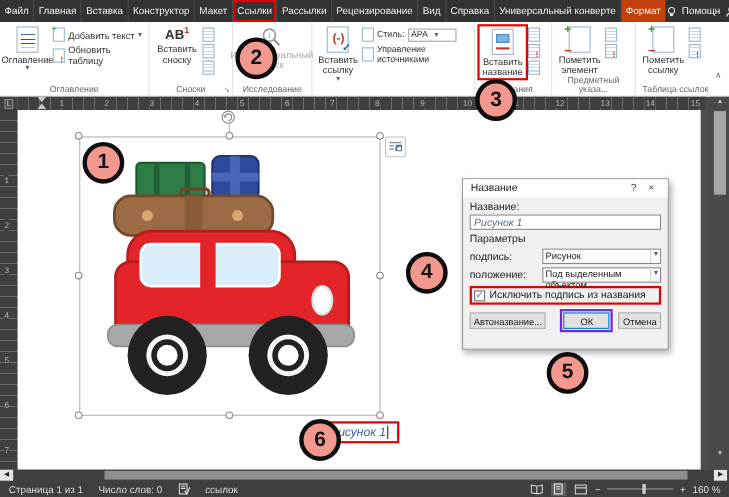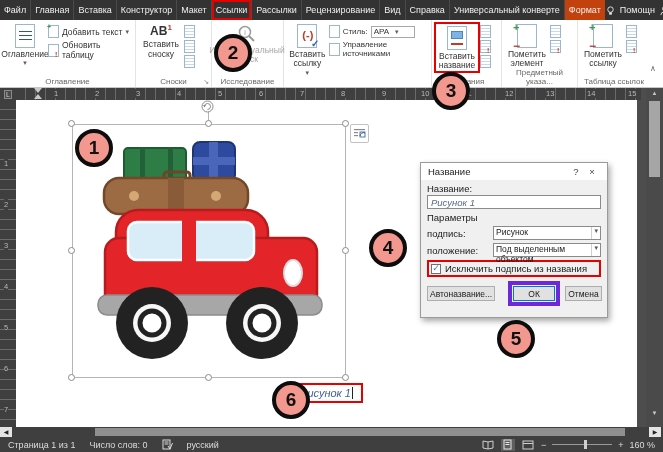--- a/index.html
+++ b/index.html
@@ -87,21 +87,21 @@
   .combo { flex:1; height:14px; background:#fff; border:1px solid #8a8a8a; display:flex; padding:0 2px; }
   .combo .val { flex:1; font-size:8.5px; }
   .combo .ca { color:#555; font-size:7px; border-left:1px solid #d0d0d0; padding-left:2px; }
   .chk-row { display:flex; align-items:center; gap:4px; border:2px solid #e60000; padding:1px 2px; margin:3px 0 4px 0; }
   .chkbox { width:10px; height:10px; background:#fff; border:1px solid #707070; display:flex; align-items:center; justify-content:center;
             color:#2d7dd2; font-size:9px; line-height:9px; }
   .btn { background:#e1e1e1; border:1px solid #adadad; height:15px; display:flex; align-items:center; justify-content:center; font-size:8.5px; padding:0 2px; }
   .btnrow { display:flex; gap:4px; margin:3px 0; }
   .btnrow .btn { flex:1; }
   .btnrow2 { display:flex; align-items:center; margin-top:4px; gap:5px; }
-  .ok-wrap { border:4px solid #6d28d9; padding:1px; }
+  .ok-wrap { border:2px solid #6d28d9; padding:1px; }
   .btn.default { border:1px solid #0078d7; }
 
   
   .vscroll { position:absolute; right:0px; top:88px; width:17px; height:339px; background:#4a4a4a; z-index:4; }
   .vscroll .arr { position:absolute; left:2px; width:13px; height:11px; color:#c9c9c9; font-size:6px; text-align:center; line-height:11px; }
   .vscroll .thumb { position:absolute; left:3px; top:13px; width:11px; height:76px; background:#a6a6a6; }
   .hscroll { position:absolute; left:0; top:427px; width:663px; height:10px; background:#3f3f3f; z-index:3; }
   .hscroll .arrbox { position:absolute; top:0px; width:12px; height:10px; background:#e4e4e4; color:#222; font-size:6px; text-align:center; line-height:10px; }
   .hscroll .thumb { position:absolute; left:95px; top:1px; width:530px; height:8px; background:#8f8f8f; }
   .statusbar { position:absolute; left:0; top:437px; width:663px; height:15px; background:#3f3f3f; color:#dcdcdc;
@@ -435,21 +435,21 @@
 
 <div class="statusbar">
   <span>Страница 1 из 1</span>
   <span>Число слов: 0</span>
   <svg width="11" height="11" viewBox="0 0 11 11">
     <rect x="1" y="1" width="7" height="9" fill="none" stroke="#dcdcdc"></rect>
     <line x1="2.5" y1="3" x2="6.5" y2="3" stroke="#dcdcdc"></line>
       <line x1="2.5" y1="5" x2="6.5" y2="5" stroke="#dcdcdc"></line>
     <path d="M6 7 L8 10 L10.5 4" fill="none" stroke="#dcdcdc"></path>
   </svg>
-  <span>русский</span>
+  <span>ссылок</span>
   <div class="status-right">
     <span class="viewico">
       <svg width="12" height="10" viewBox="0 0 12 10">
           <path d="M1 1 L6 2 L11 1 L11 8 L6 9 L1 8 Z" fill="none" stroke="#cfcfcf"></path>
           <line x1="6" y1="2" x2="6" y2="9" stroke="#cfcfcf"></line>
         </svg>
     </span>
     <span class="viewico active">
       <svg width="9" height="11" viewBox="0 0 9 11">
           <rect x="1" y="1" width="7" height="9" fill="none" stroke="#e8e8e8"></rect>

